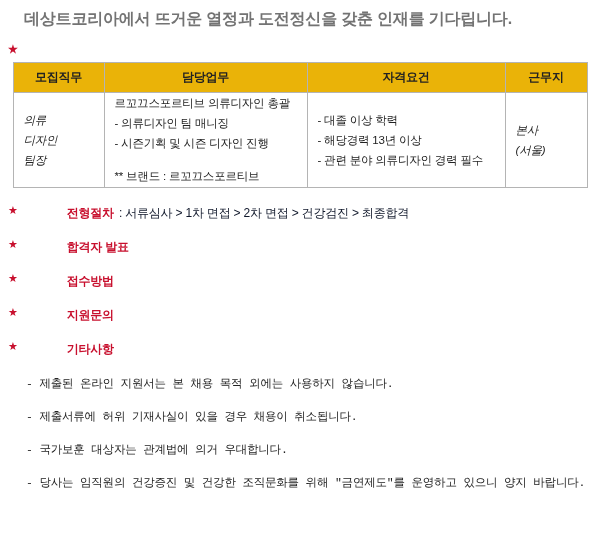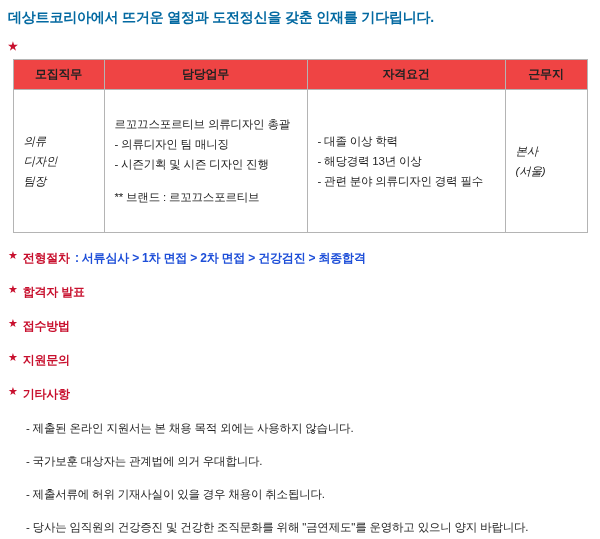--- a/index.html
+++ b/index.html
@@ -15,24 +15,24 @@
     font-size: 12px;
     overflow: hidden;
   }
   .page {
     position: relative;
     width: 600px;
     height: 539px;
     box-sizing: border-box;
   }
   .intro {
-    padding: 9px 0 0 8px;
-    font-size: 14px;
+    padding: 9px 0 0 24px;
+    font-size: 16px;
     font-weight: bold;
-    color: #0369a1;
+    color: #737373;
     letter-spacing: -0.2px;
   }
   .section-head {
     display: flex;
     align-items: center;
     gap: 4px;
     padding-left: 8px;
     margin-top: 14px;
     font-size: 12px;
     font-weight: bold;
@@ -46,34 +46,34 @@
     display: inline-block;
   }
   .section-head .label { color: #c8102e; }
   table.recruit {
     margin: 7px auto 0 auto;
     width: 562px;
     border-collapse: collapse;
     table-layout: fixed;
   }
   table.recruit th {
-    background: #ef4444;
+    background: #eab308;
     border: 1px solid #b4b4b4;
     font-size: 12px;
     font-weight: bold;
     color: #222;
     height: 27px;
     letter-spacing: -0.2px;
   }
   table.recruit td {
     border: 1px solid #b4b4b4;
     font-size: 11.5px;
     color: #222;
     vertical-align: middle;
-    padding: 24px 10px;
+    padding: 0 10px;
     letter-spacing: -0.2px;
     line-height: 1.75;
   }
   td.center { text-align: left; font-style: italic; }
   .cell-line { white-space: pre; }
   .gap { height: 13px; }
   .col-job { width: 88px; }
   .col-duty { width: 200px; }
   .col-qual { width: 195px; }
   .col-loc { width: 79px; }
@@ -87,28 +87,30 @@
     gap: 5px;
     padding-left: 8px;
     margin-top: 17px;
     font-size: 12px;
     letter-spacing: -0.2px;
   }
   .line-item .title {
     color: #c8102e;
     font-weight: bold;
     white-space: nowrap;
+    margin-left: 44px;
   }
   .line-item .rest {
-    color: #1d4ed8;
-    font-weight: bold;
+    color: #0f172a;
+    font-weight: normal;
   }
   .notes {
     padding-left: 26px;
     margin-top: 8px;
+    font-family: Liberation Mono, monospace;
   }
   .note {
     margin-top: 18px;
     font-size: 11.5px;
     color: #222;
     letter-spacing: -0.2px;
   }
 </style>
 </head>
 <body>
@@ -177,18 +179,18 @@
     </div>
     <div class="line-item">
       <span class="star">★</span>
       <span class="title">기타사항</span>
       <span class="rest"></span>
     </div>
   </div>
 
   <div class="notes">
     <div class="note">- 제출된 온라인 지원서는 본 채용 목적 외에는 사용하지 않습니다.</div>
+    <div class="note">- 제출서류에 허위 기재사실이 있을 경우 채용이 취소됩니다.</div>
     <div class="note">- 국가보훈 대상자는 관계법에 의거 우대합니다.</div>
-    <div class="note">- 제출서류에 허위 기재사실이 있을 경우 채용이 취소됩니다.</div>
     <div class="note">- 당사는 임직원의 건강증진 및 건강한 조직문화를 위해 "금연제도"를 운영하고 있으니 양지 바랍니다.</div>
   </div>
 
 </div>
 
 </body></html>

